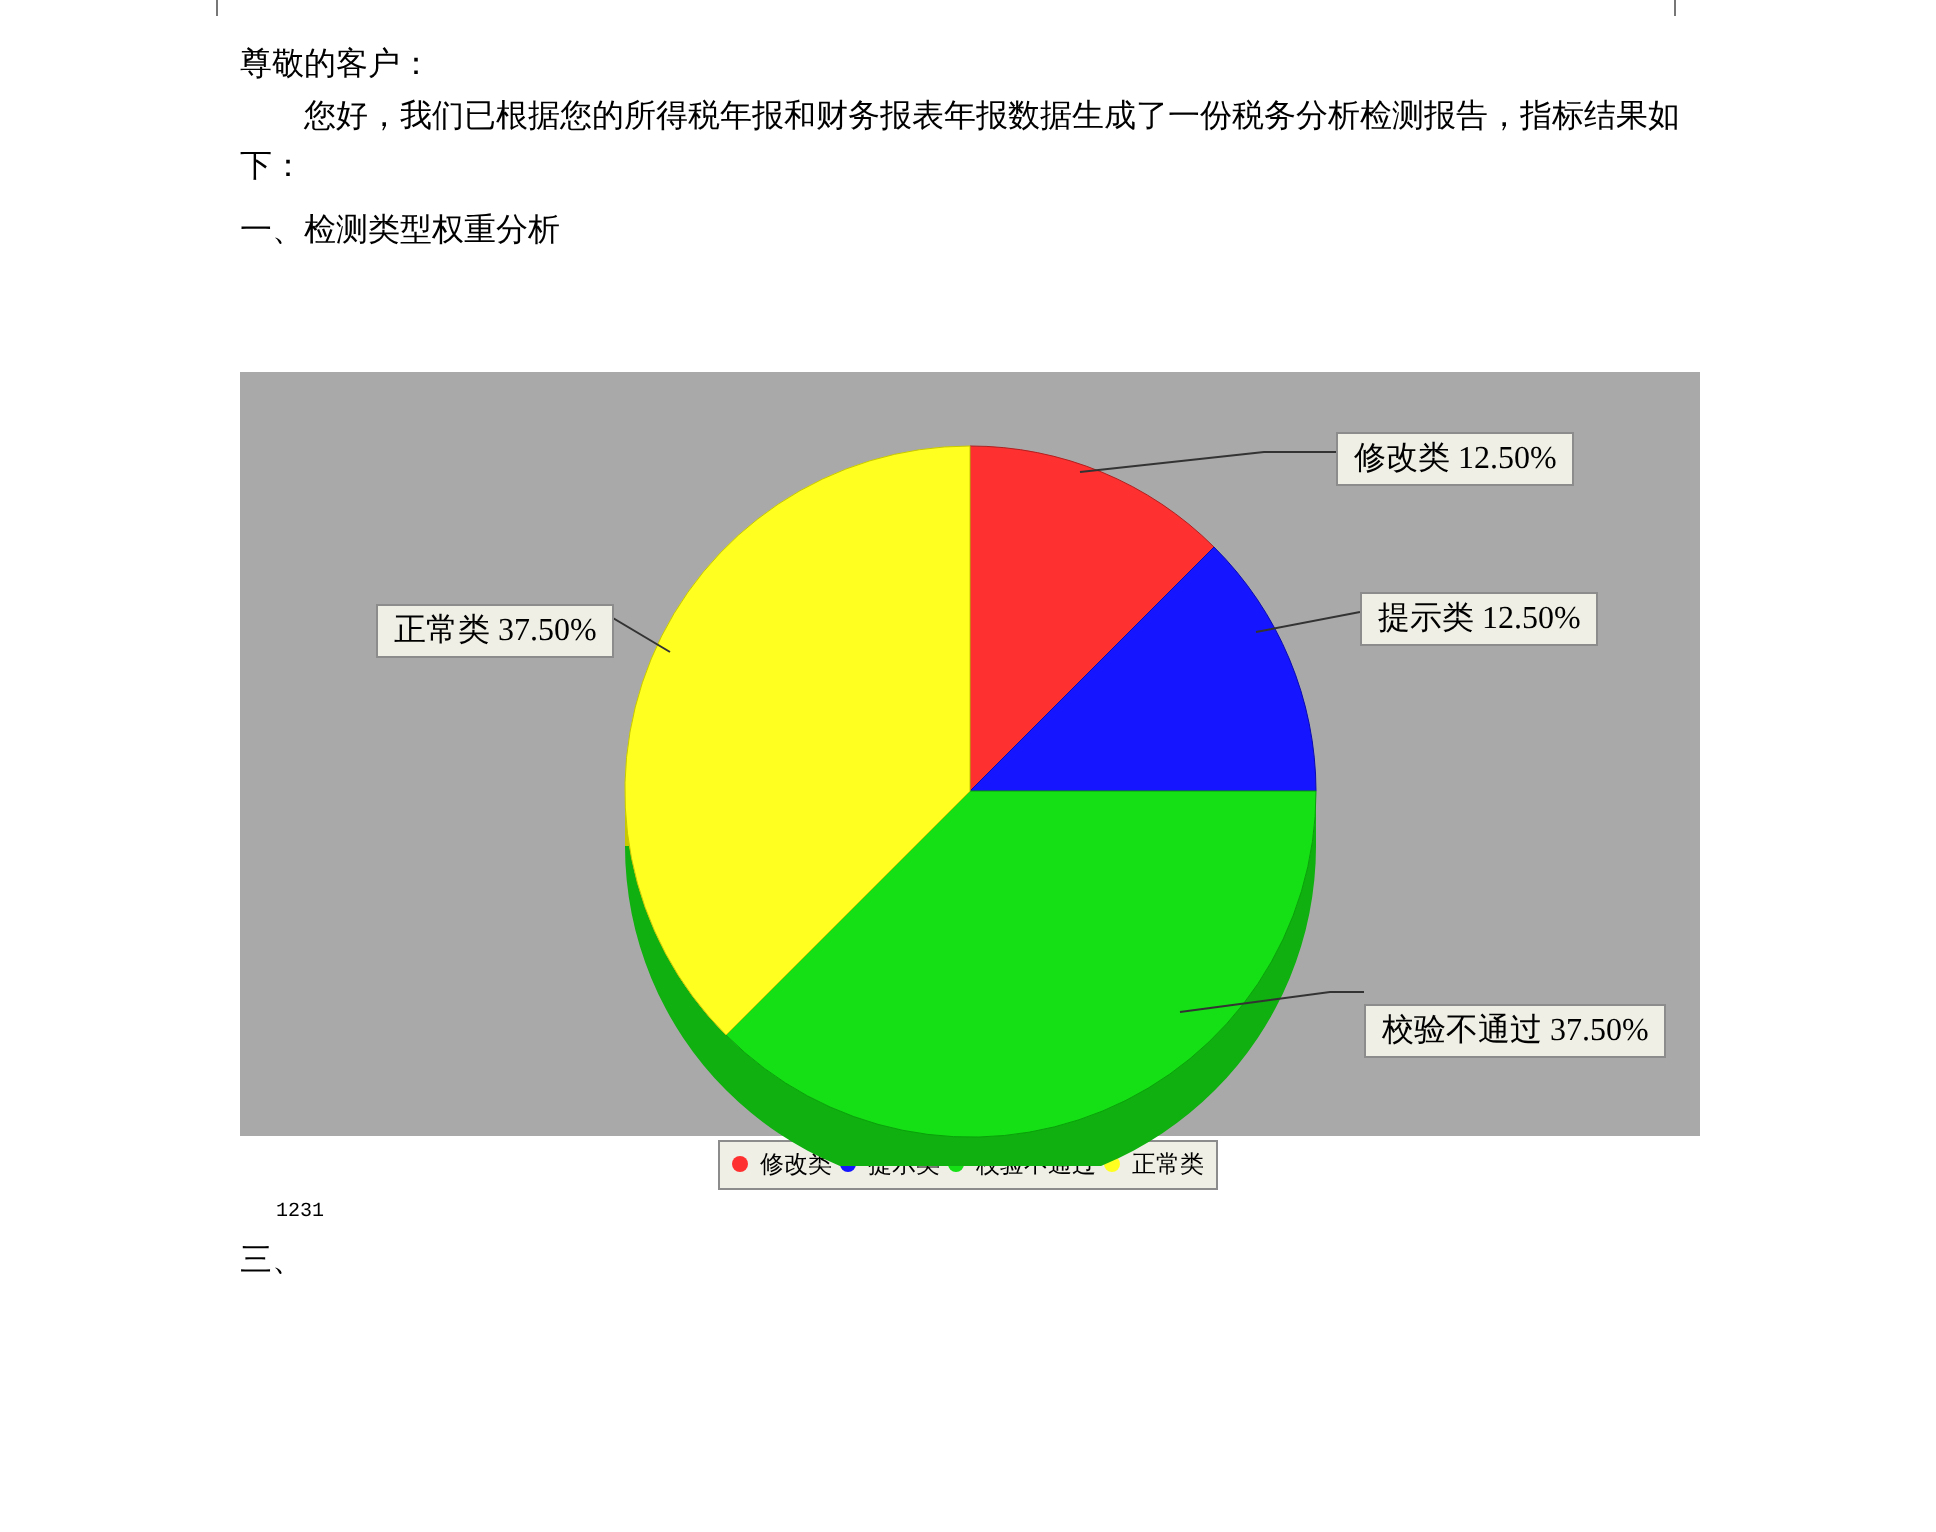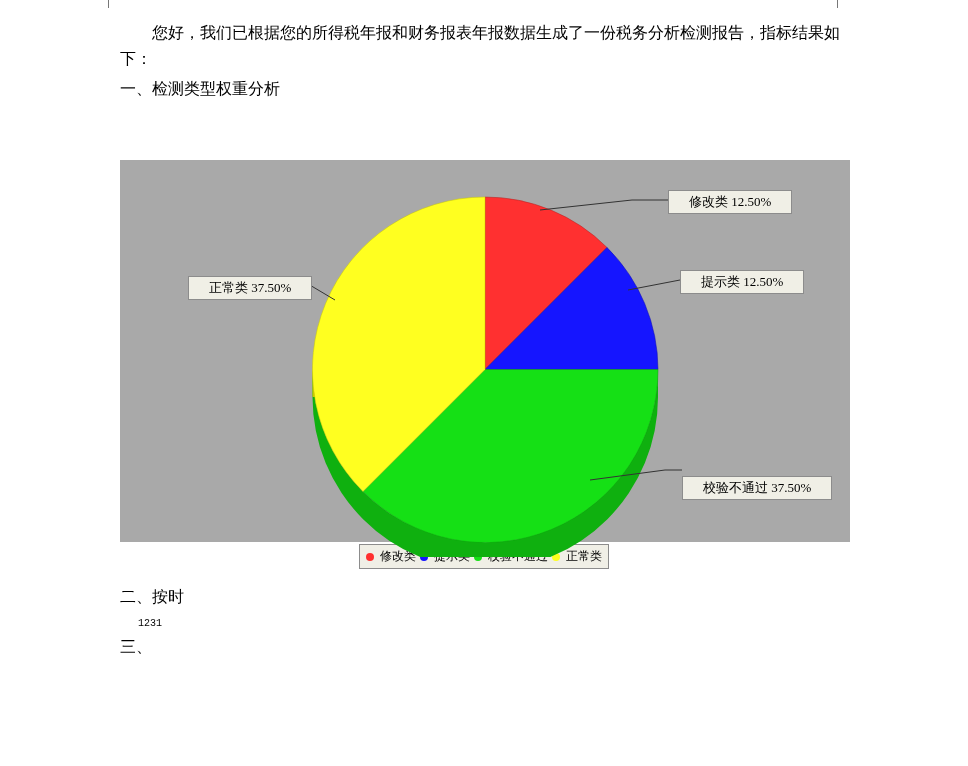--- a/index.html
+++ b/index.html
@@ -58,22 +58,22 @@
     position: absolute;
     left: 178px;
     top: 22px;
     width: 375px;
     height: 375px;
   }
   .label-box {
     position: absolute;
     background: #f0efe6;
     border: 1px solid #8c8c8c;
-    font-size: 13px;
-    padding: 2px 20px;
+    font-size: 16px;
+    padding: 2px 8px;
     font-family: "SimSun", "宋体", serif;
     white-space: nowrap;
   }
   .leader {
     position: absolute;
     stroke: #333;
     stroke-width: 1;
     fill: none;
   }
   .legend-bar {
@@ -101,20 +101,21 @@
     font-family: "Courier New", monospace;
   }
 </style>
 </head>
 <body>
 
 <div class="page">
   <div class="crop-mark-top"></div>
   <div class="crop-mark-right"></div>
 
+  <div class="greeting">尊敬的客户：</div>
   <div class="greeting indent">您好，我们已根据您的所得税年报和财务报表年报数据生成了一份税务分析检测报告，指标结果如下：</div>
 
   <h2 class="section-heading">一、检测类型权重分析</h2>
 
   <div class="chart-outer">
     <div class="chart-panel">
 
       <div class="pie-wrap">
         <svg viewBox="0 0 375 375" width="375" height="375">
 
@@ -161,16 +162,15 @@
       <span>修改类</span>
       <span class="legend-dot" style="background:#1515ff"></span>
       <span>提示类</span>
       <span class="legend-dot" style="background:#15e015"></span>
       <span>校验不通过</span>
       <span class="legend-dot" style="background:#ffff20"></span>
       <span>正常类</span>
     </div>
   </div>
 
-  <h2 class="section-heading" style="margin-top:18px;">二、按时</h2>
   <div class="body-text">1231</div>
   <h2 class="section-heading">三、</h2>
 </div>
 
 </body></html>

